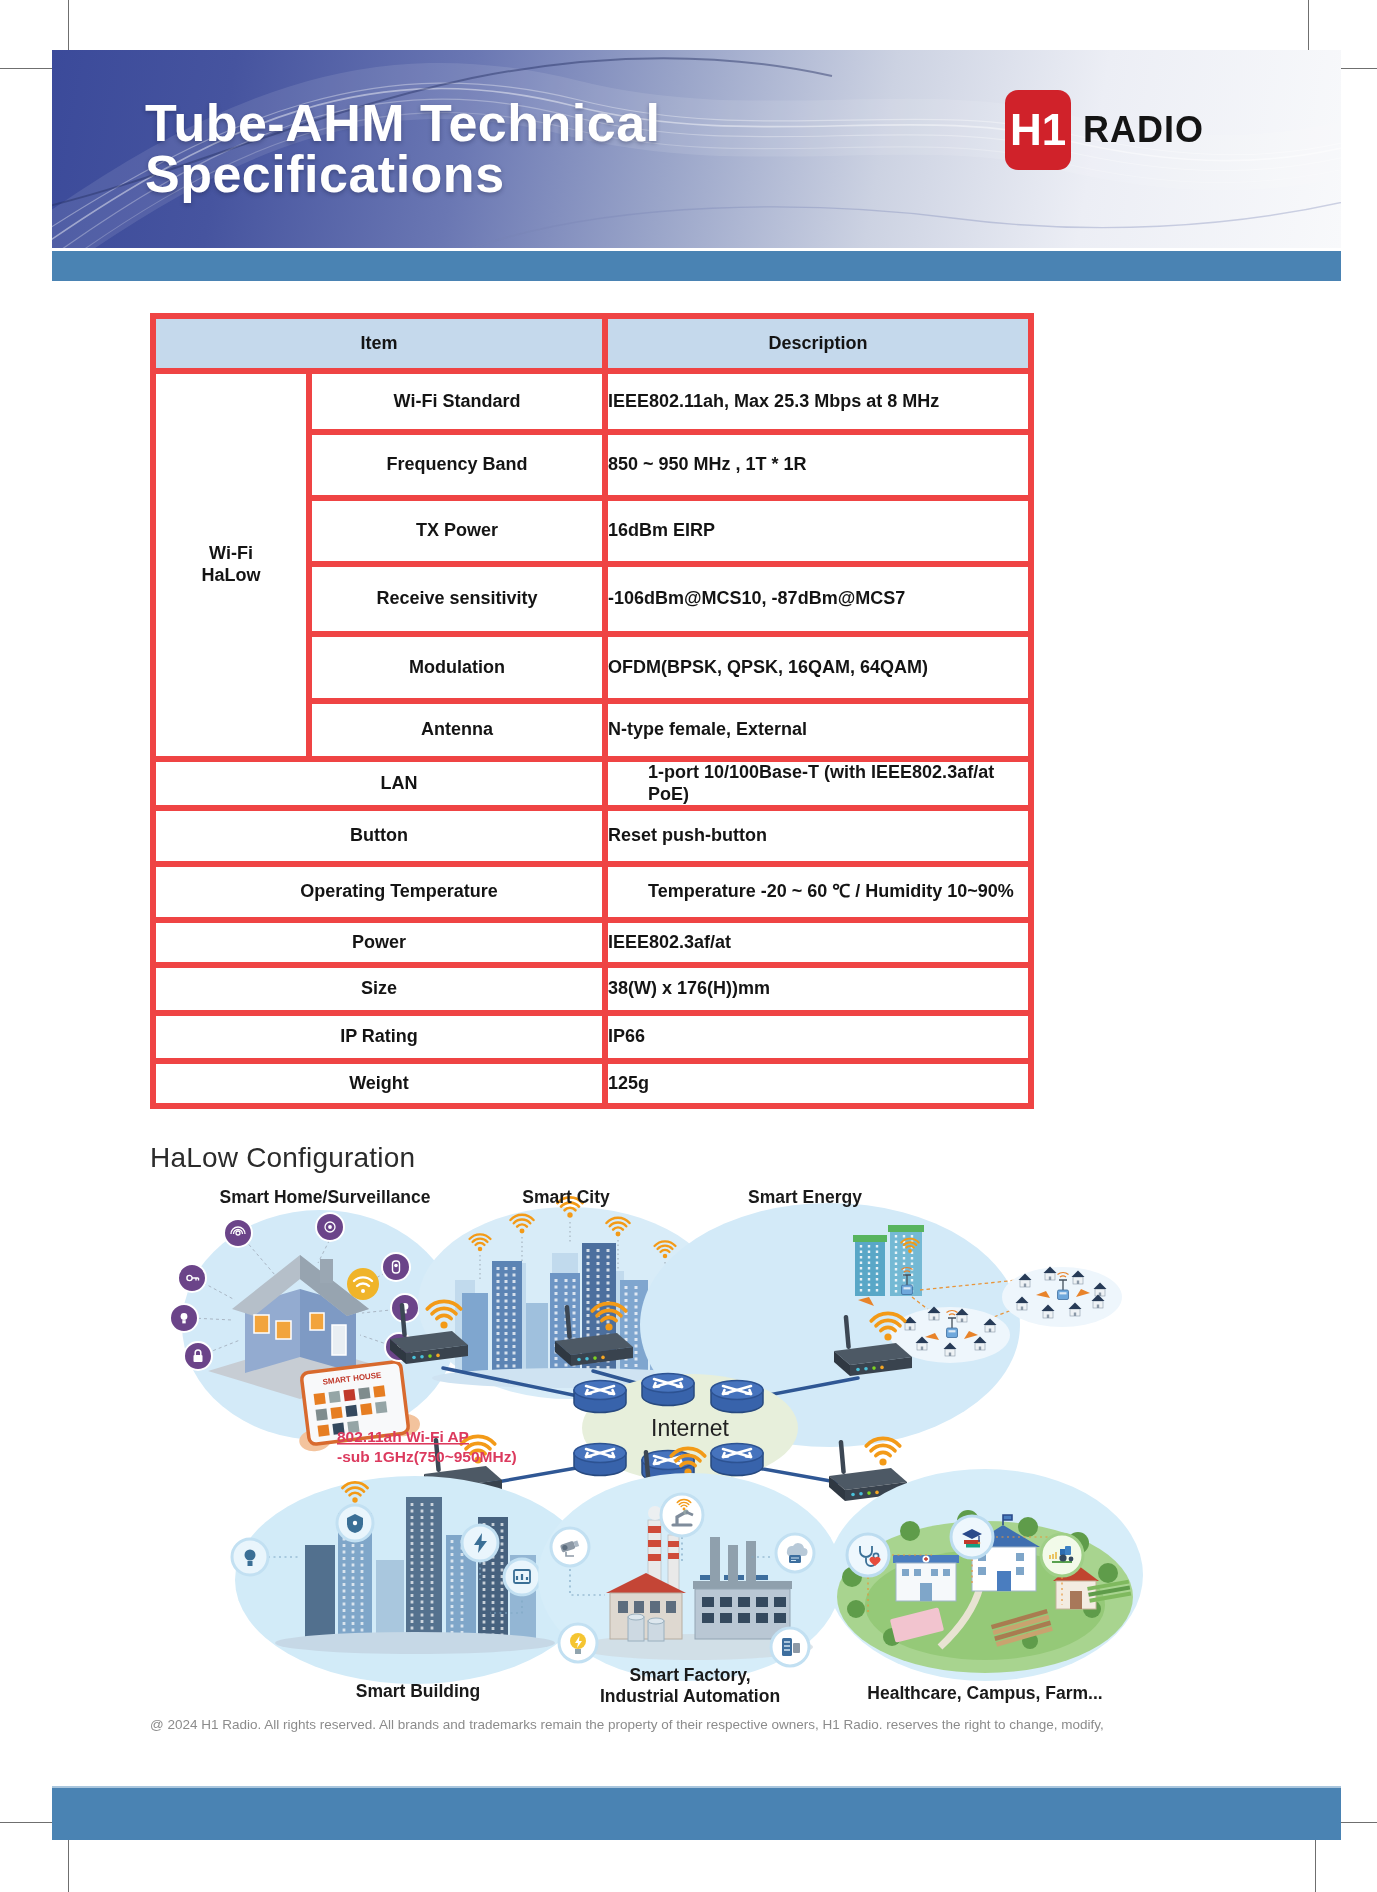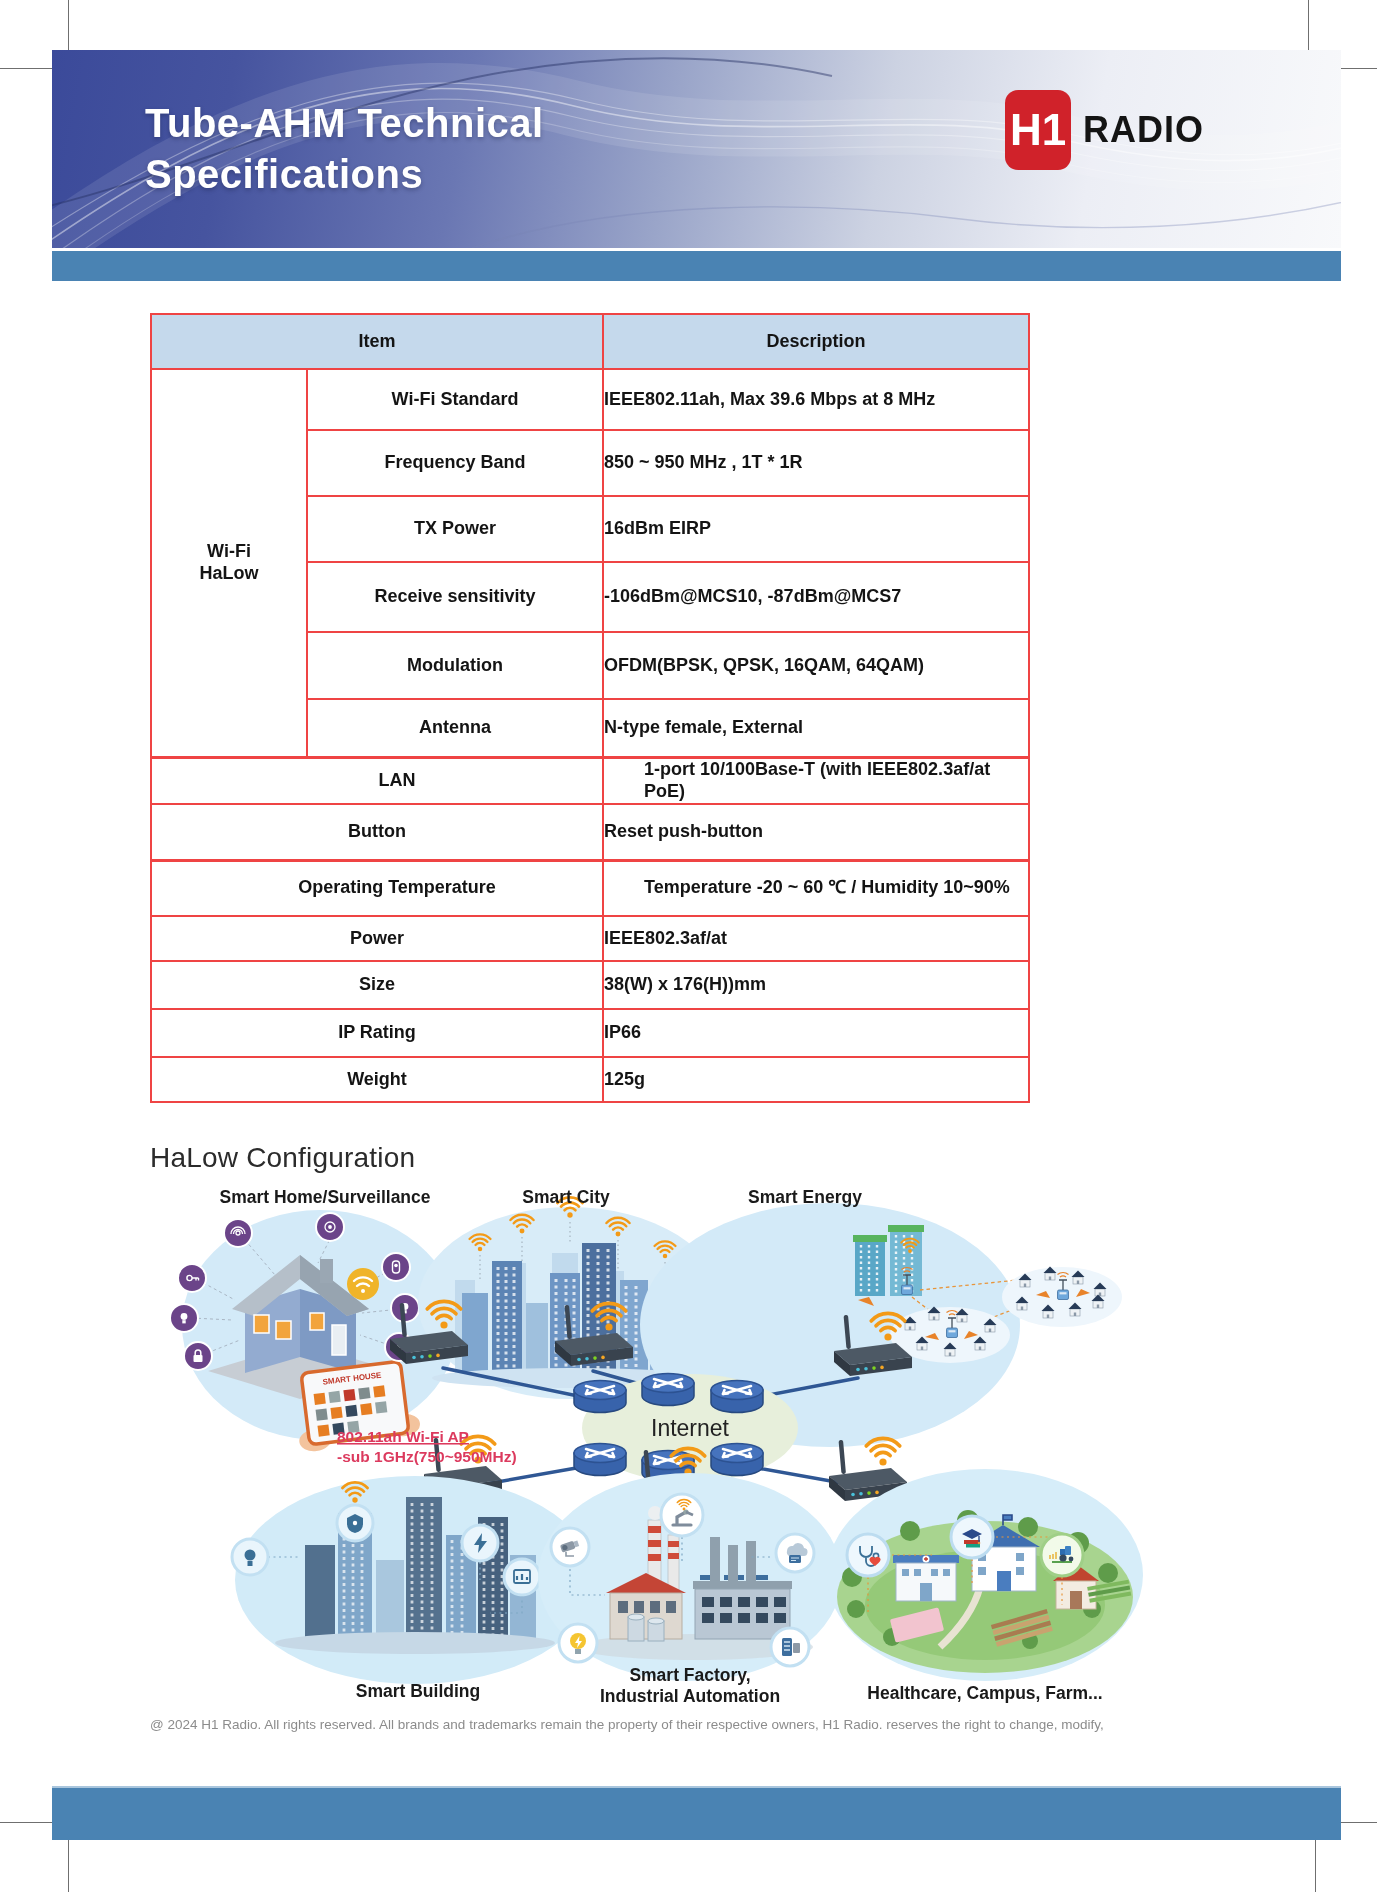--- a/index.html
+++ b/index.html
@@ -7,33 +7,33 @@
         font-family:"Liberation Sans",sans-serif;}
 
   
   .crop{position:absolute;background:#6f6f6f;}
 
   
   .hdr{position:absolute;left:52px;top:50px;width:1289px;height:198px;
        background:linear-gradient(100deg,#3b4a9a 0%,#46549f 14%,#6a77b3 32%,#9aa5c9 48%,#ccd2e2 64%,#eceef5 80%,#f8f9fb 100%);
        overflow:hidden;}
   .hdr svg{position:absolute;left:0;top:0;}
-  .hdr-title{position:absolute;left:93px;top:48px;color:#fff;font-size:40px;font-weight:700;
+  .hdr-title{position:absolute;left:93px;top:48px;color:#fff;font-size:52px;font-weight:700;
              line-height:51px;letter-spacing:.5px;text-shadow:0 2px 4px rgba(20,25,60,.35);}
   .logo{position:absolute;left:953px;top:40px;display:flex;align-items:center;}
   .logo-box{width:66px;height:80px;background:#d0222a;border-radius:13px;display:flex;
             align-items:center;justify-content:center;color:#fff;font-size:44px;font-weight:700;}
   .logo-name{margin-left:12px;color:#141414;font-size:36px;font-weight:700;letter-spacing:1px;}
 
   .strip{position:absolute;left:52px;top:251px;width:1289px;height:30px;background:#4a83b3;}
 
   
   .spec-wrap{position:absolute;left:150px;top:313px;}
   table.spec{border-collapse:collapse;table-layout:fixed;width:878px;background:#fff;}
-  table.spec th,table.spec td{border:2px solid #ef4444;padding:0;color:#141414;
+  table.spec th,table.spec td{border:6px solid #ef4444;padding:0;color:#141414;
         font-size:18px;font-weight:700;line-height:1.2;}
   table.spec th{background:#c5d9ec;text-align:center;}
   td.item{text-align:center;margin-top:20px;}
   td.desc{text-align:left;padding-left:17px;}
   td.group{text-align:center;font-size:19px;line-height:1.55;}
   tr.sec td{border-top-width:3px;padding-left:40px;}
 
   .cfg-heading{position:absolute;left:150px;top:1142px;font-size:28px;font-weight:400;
                color:#2b2b2b;letter-spacing:.2px;}
 
@@ -94,21 +94,21 @@
           <th>Description</th>
         </tr>
       </thead>
       <tbody>
         <tr style="height:61px">
           <td rowspan="6" class="group">
             <div>Wi-Fi</div>
             <div>HaLow</div>
           </td>
           <td class="item">Wi-Fi  Standard</td>
-          <td class="desc">IEEE802.11ah, Max 39.6 Mbps at 8 MHz</td>
+          <td class="desc">IEEE802.11ah, Max 25.3 Mbps at 8 MHz</td>
         </tr>
         <tr style="height:66px">
           <td class="item">Frequency Band</td>
           <td class="desc">850 ~ 950 MHz , 1T * 1R</td>
         </tr>
         <tr style="height:66px">
           <td class="item">TX Power</td>
           <td class="desc">16dBm EIRP</td>
         </tr>
         <tr style="height:70px">

